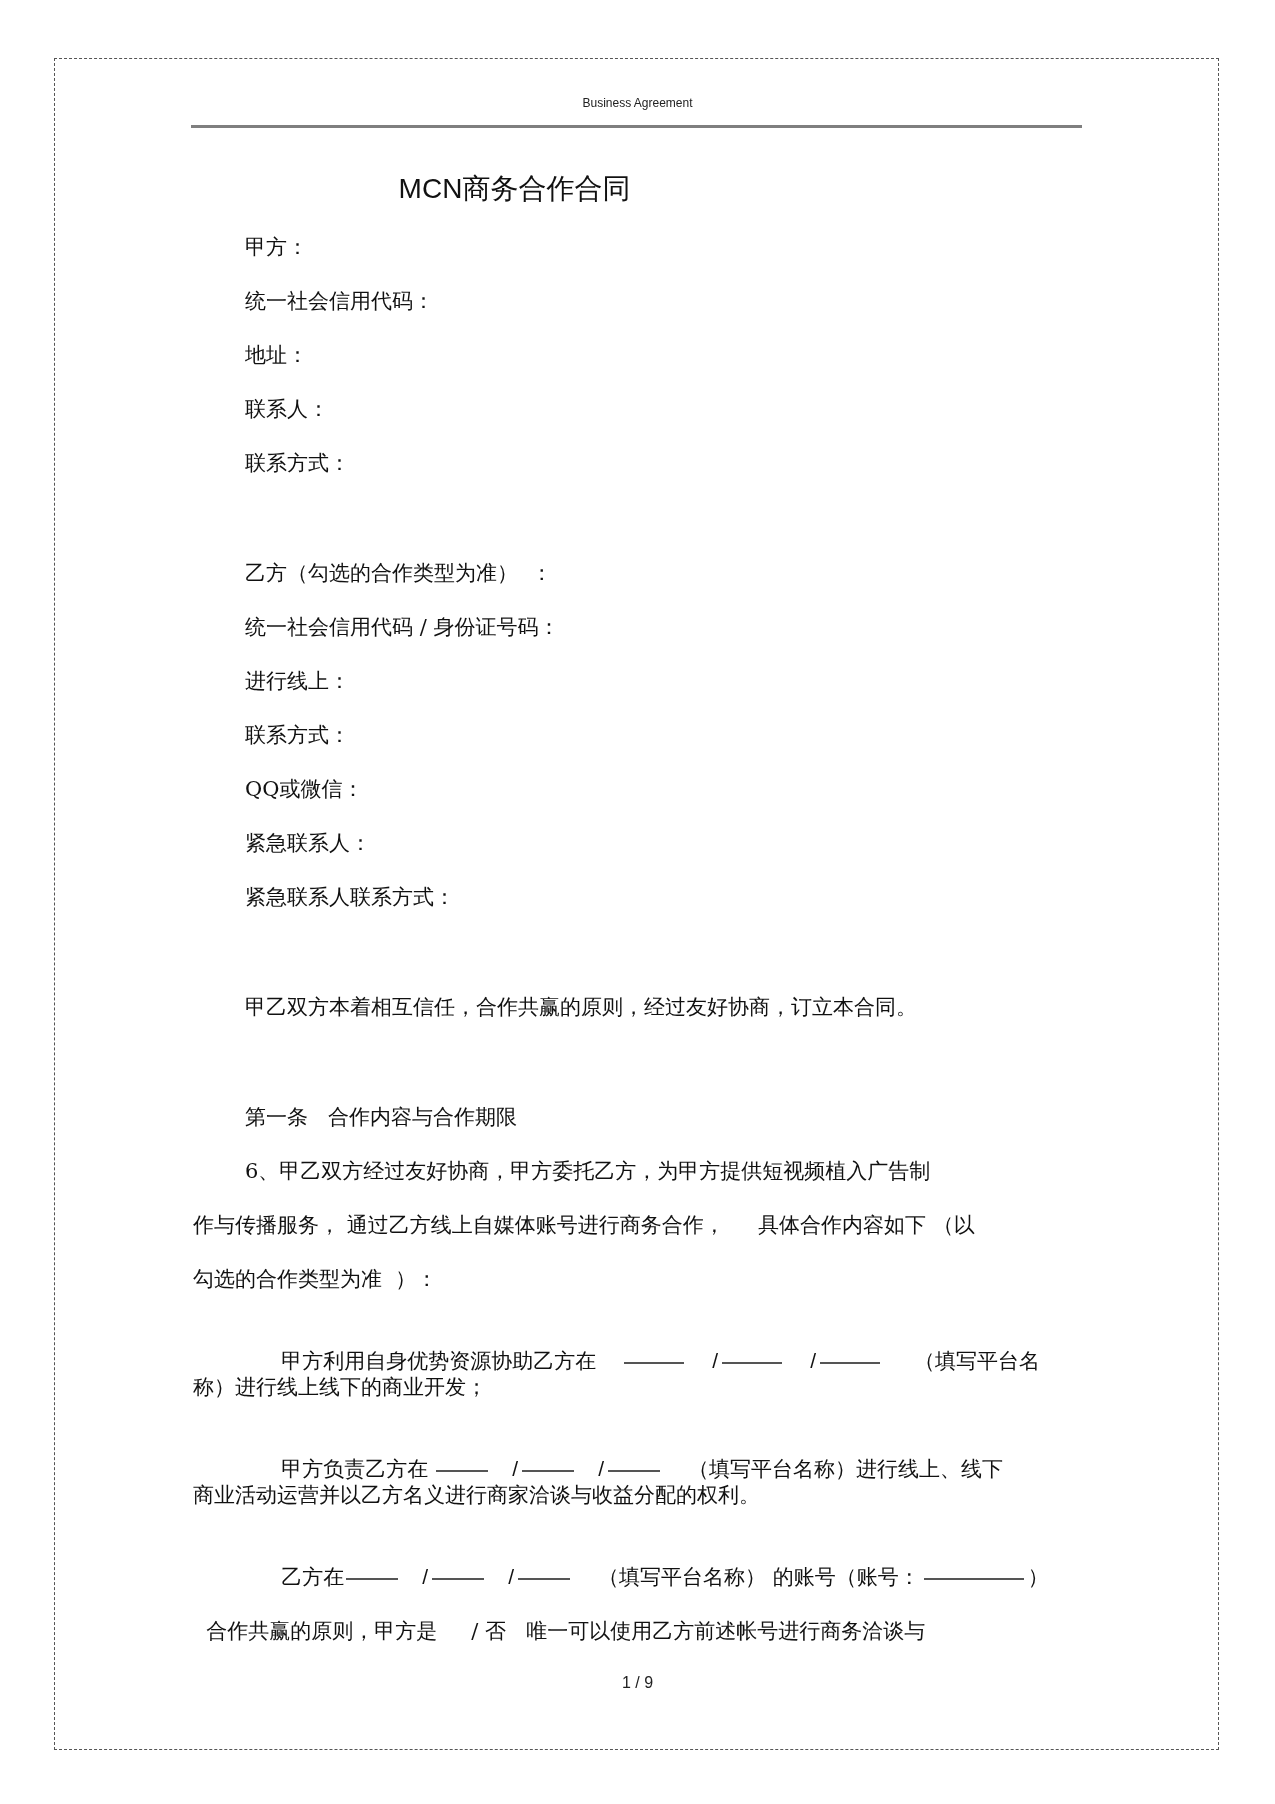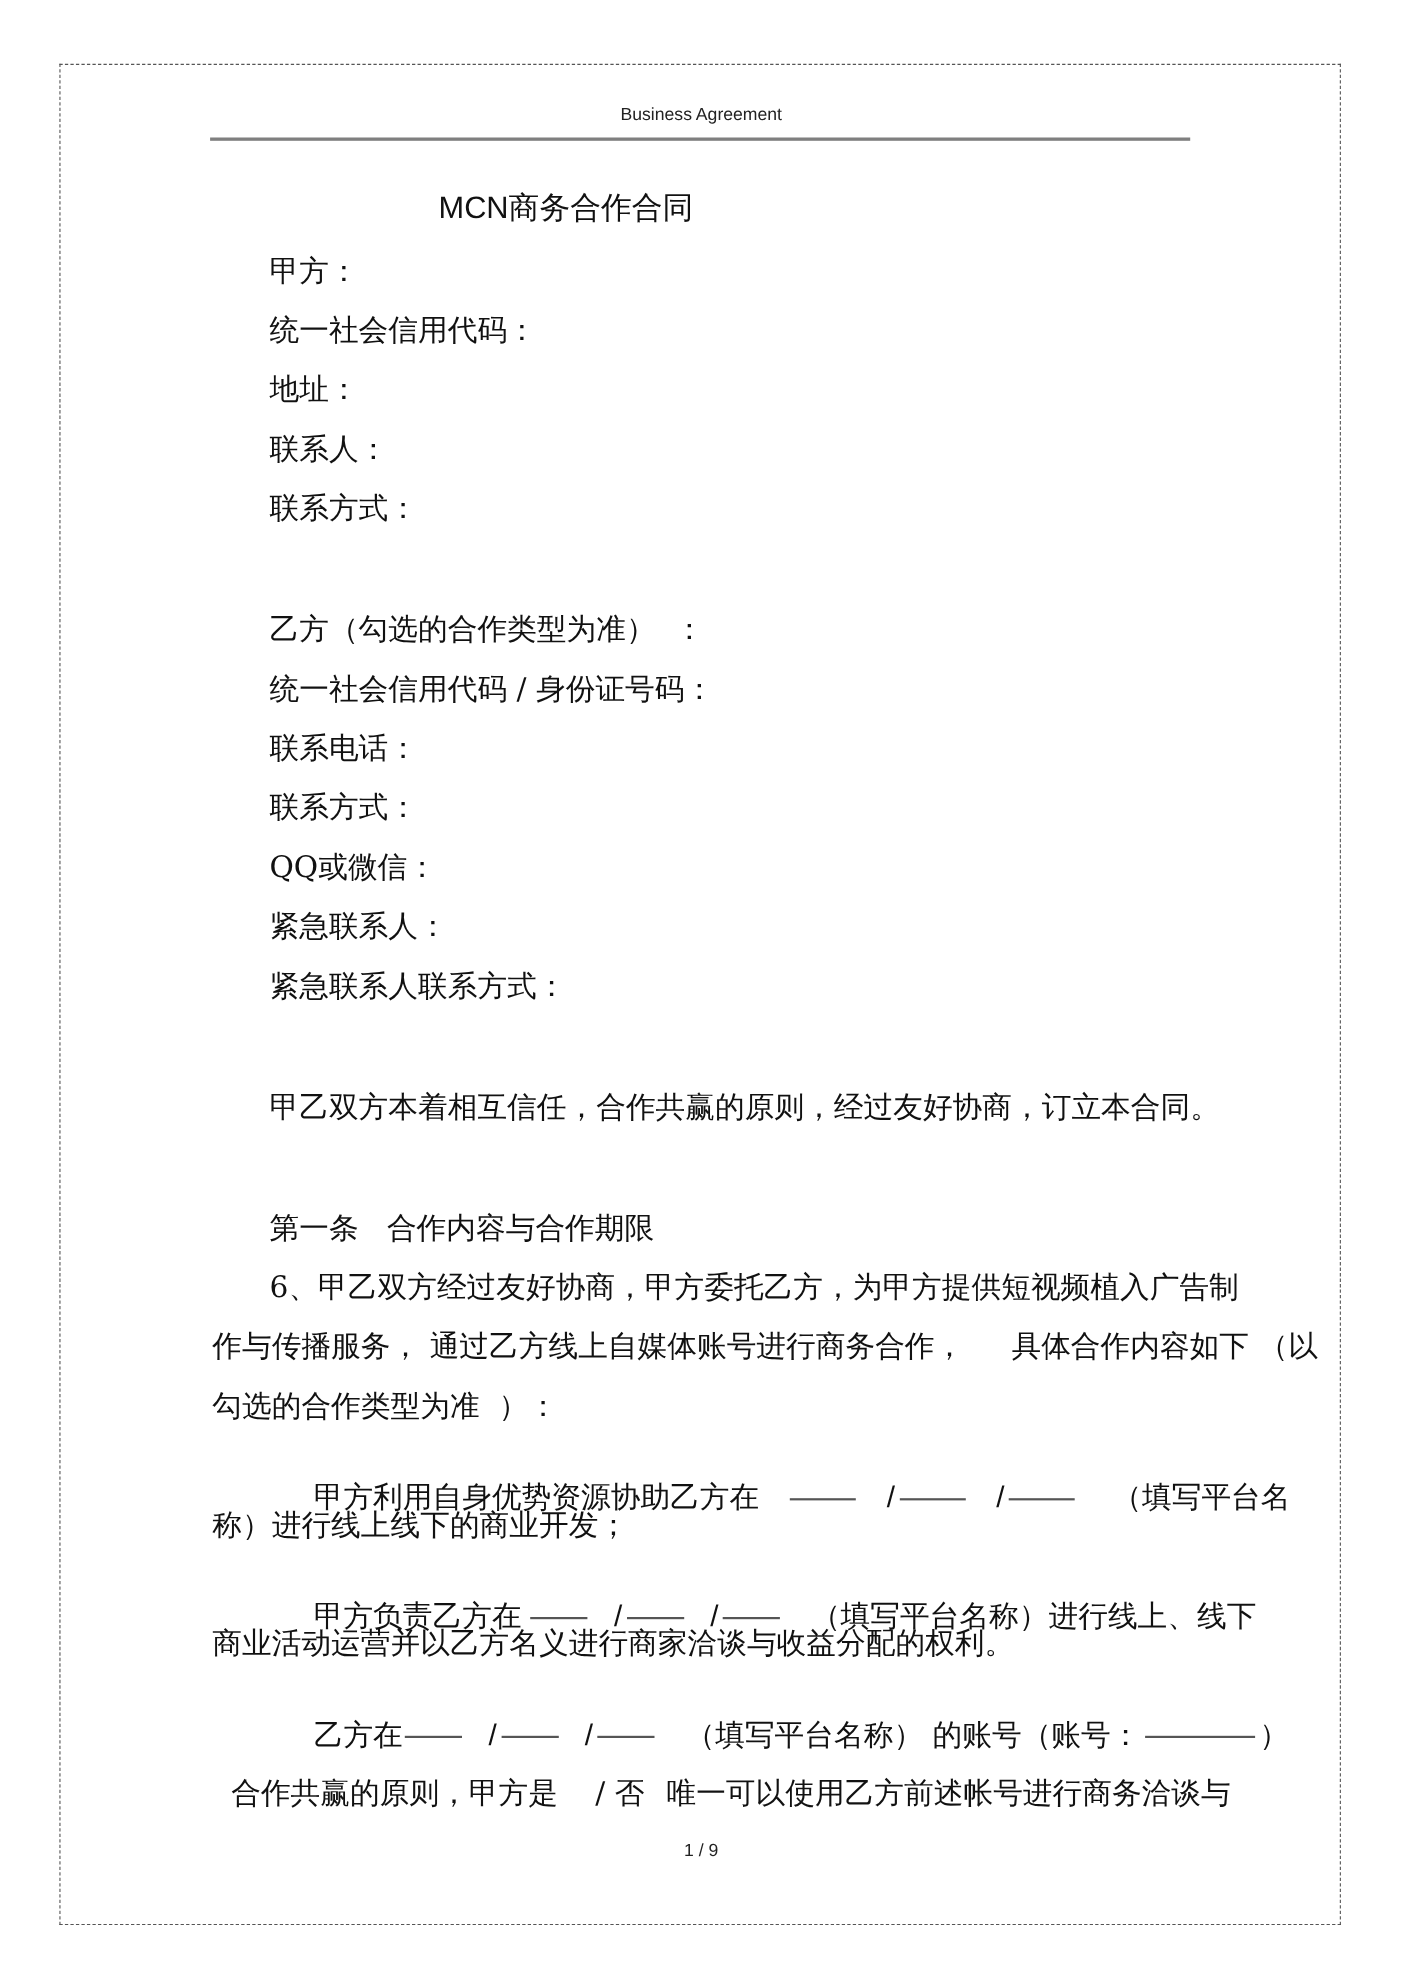--- a/index.html
+++ b/index.html
@@ -1,25 +1,25 @@
 <!DOCTYPE html>
 <html><head>
 <meta charset="utf-8">
 <style>
   html, body { margin: 0; padding: 0; background: #ffffff; }
   body { width: 1275px; height: 1804px; position: relative; overflow: hidden;
          font-family: "DejaVu Serif", "Liberation Serif", serif; color: #111; }
   .page-border { position: absolute; left: 54px; top: 58px; width: 1165px; height: 1692px;
                  border: 1.5px dashed #555; box-sizing: border-box; }
   .header-text { position: absolute; left: 0; width: 1275px; top: 96px; text-align: center;
-                 font-family: "Liberation Sans", sans-serif; font-size: 16px; color: #222; }
+                 font-family: "Liberation Sans", sans-serif; font-size: 12px; color: #222; }
   .header-rule { position: absolute; left: 191px; width: 891px; top: 125px; height: 3px; background: #7f7f7f; }
   .title { position: absolute; left: 0; width: 1029px; top: 170px; text-align: center;
            font-family: "Liberation Sans", "DejaVu Sans", sans-serif; font-size: 28px; color: #111; }
-  .line { position: absolute; font-size: 27px; white-space: pre; line-height: 28px; color: #111; }
+  .line { position: absolute; font-size: 21px; white-space: pre; line-height: 28px; color: #111; }
   .l1 { left: 245px; }
   .l0 { left: 193px; text-align: right; }
   .lind { left: 268px; }
   .blank { display: inline-block; height: 2px; background: #555; vertical-align: middle; margin: 0 4px; }
   .page-number { position: absolute; left: 0; width: 1275px; top: 1674px; text-align: center;
                  font-family: "Liberation Sans", sans-serif; font-size: 16px; color: #222; }
   .sans { font-family: "Liberation Sans", sans-serif; }
 </style>
 </head>
 <body>
@@ -32,21 +32,21 @@
 <div class="title">MCN商务合作合同</div>
 
 <div class="line l1" style="top:233px">甲方：</div>
 <div class="line l1" style="top:287px">统一社会信用代码：</div>
 <div class="line l1" style="top:341px">地址：</div>
 <div class="line l1" style="top:395px">联系人：</div>
 <div class="line l1" style="top:449px">联系方式：</div>
 
 <div class="line l1" style="top:559px">乙方（勾选的合作类型为准）  ：</div>
 <div class="line l1" style="top:613px">统一社会信用代码 / 身份证号码：</div>
-<div class="line l1" style="top:667px">联系电话：</div>
+<div class="line l1" style="top:667px">进行线上：</div>
 <div class="line l1" style="top:721px">联系方式：</div>
 <div class="line l1" style="top:775px">QQ或微信：</div>
 <div class="line l1" style="top:829px">紧急联系人：</div>
 <div class="line l1" style="top:883px">紧急联系人联系方式：</div>
 
 <div class="line l1" style="top:993px">甲乙双方本着相互信任，合作共赢的原则，经过友好协商，订立本合同。</div>
 
 <div class="line l1" style="top:1103px">第一条   合作内容与合作期限</div>
 <div class="line l1" style="top:1157px">6、甲乙双方经过友好协商，甲方委托乙方，为甲方提供短视频植入广告制</div>
 <div class="line l0" style="top:1211px">作与传播服务， 通过乙方线上自媒体账号进行商务合作，     具体合作内容如下 （以</div>

